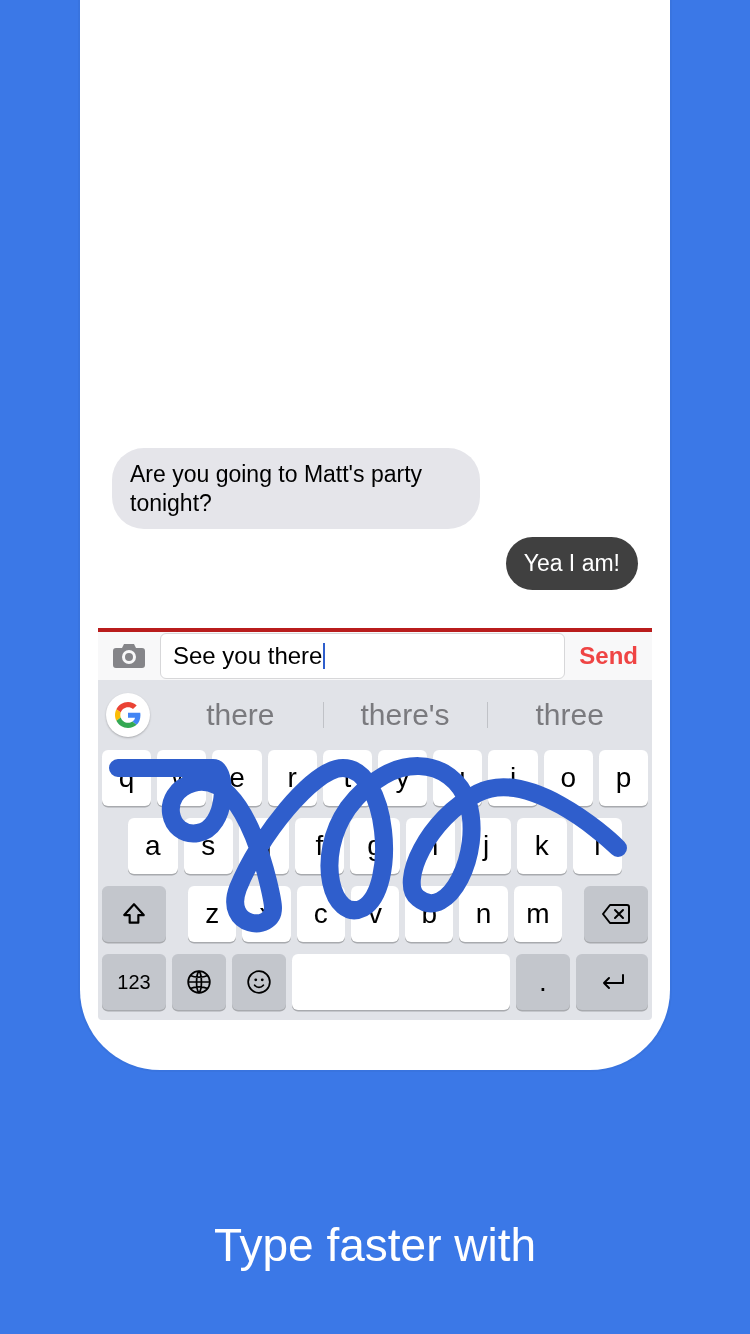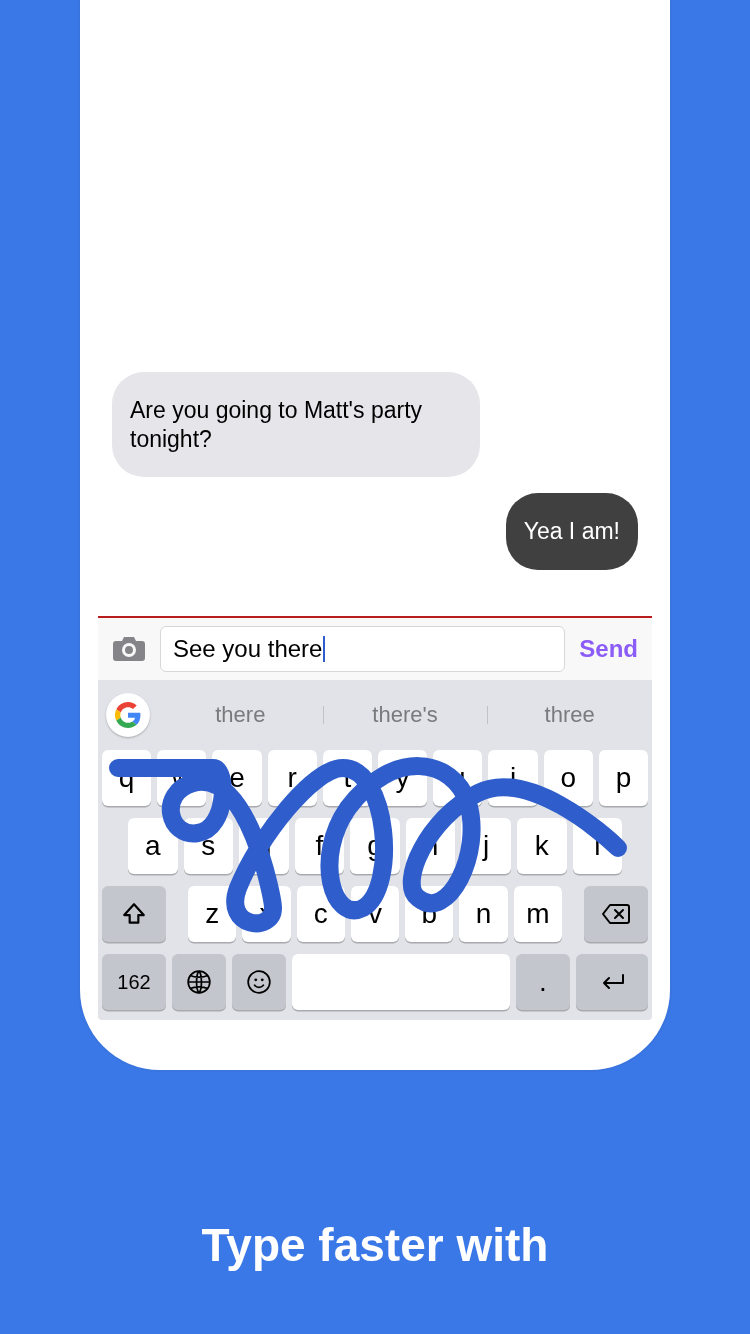--- a/index.html
+++ b/index.html
@@ -32,21 +32,21 @@
       flex-direction: column;
     }
     .chat {
       flex: 1;
       padding: 0 14px;
       display: flex;
       flex-direction: column;
       justify-content: flex-end;
       padding-bottom: 30px;
     }
-    .msg { max-width: 70%; padding: 24px 18px; border-radius: 32px; font-size: 23px; line-height: 1.25; margin-bottom: 16px; position: relative; }
+    .msg { max-width: 70%; padding: 12px 18px; border-radius: 32px; font-size: 23px; line-height: 1.25; margin-bottom: 8px; position: relative; }
     .msg.in { background: #e5e5ea; color: #000; align-self: flex-start; }
     .msg.out { background: #404040; color: #fff; align-self: flex-end; }
     
     .msg.in::after {
       content: ""; position: absolute; left: -8px; bottom: 0;
       width: 20px; height: 20px; background: #e5e5ea; border-bottom-right-radius: 16px 14px;
       z-index: -1;
     }
     .msg.in::before {
       content: ""; position: absolute; left: -14px; bottom: -2px;
@@ -55,58 +55,58 @@
     .msg.out::after {
       content:""; position:absolute; right:-8px; bottom:0;
       width:20px; height:20px; background:#0b84fe; border-bottom-left-radius:16px 14px; z-index:-1;
     }
     .msg.out::before {
       content:""; position:absolute; right:-14px; bottom:-2px;
       width:14px; height:22px; background:#fff; border-bottom-left-radius:10px;
     }
 
     .compose {
-      border-top: 2px solid #b91c1c;
+      border-top: 4px solid #b91c1c;
       background: #f8f8f9;
       display: flex;
       align-items: center;
-      padding: 8px 10px;
+      padding: 1px 10px;
       gap: 10px;
     }
     .camera { width: 42px; height: 36px; display:flex; align-items:center; justify-content:center; }
     .camera svg { fill: #858589; }
     .input {
       flex: 1;
       background: #fff;
       border: 1px solid #d7d7d9;
       border-radius: 6px;
       padding: 8px 12px;
       font-size: 24px;
       color: #000;
       display: flex;
       align-items: center;
     }
     .cursor { display:inline-block; width:2px; height:26px; background:#2f5ecc; margin-left:1px; vertical-align:middle; }
-    .send { color:#8b5cf6; font-size:24px; font-weight:600; padding:0 4px; }
+    .send { color:#ef4444; font-size:24px; font-weight:600; padding:0 4px; }
 
     .keyboard {
       background: #e1e3e8;
       padding-top: 6px;
       position: relative;
     }
     .sugg-row {
       display: flex; align-items: center; height: 58px; background: #e1e3e8;
     }
     .g-btn {
       width: 44px; height: 44px; margin: 0 8px; border-radius: 50%;
       background: #fff; box-shadow: 0 1px 2px rgba(0,0,0,.25);
       display:flex; align-items:center; justify-content:center; flex: none;
     }
     .suggs { flex:1; display:flex; }
-    .sugg { flex:1; text-align:center; font-size:22px; color:#7a7a7e; position: relative; }
+    .sugg { flex:1; text-align:center; font-size:30px; color:#7a7a7e; position: relative; }
     .sugg + .sugg::before {
       content:""; position:absolute; left:0; top:4px; bottom:4px; width:1px; background:#c0c2c7;
     }
 
     .krow { display:flex; padding: 6px 4px; gap:6px; }
     .key {
       flex:1; height:56px; background:#fff; border-radius:6px;
       box-shadow: 0 1.5px 0 rgba(0,0,0,.25);
       display:flex; align-items:center; justify-content:center;
       font-size:28px; color:#000;
@@ -123,21 +123,21 @@
     .key.dot { flex:0 0 54px; }
     .key.ret { flex:0 0 72px; }
 
     .glide {
       position:absolute; left:0; top:58px; width:100%; height:210px; pointer-events:none;
     }
     .glide path { stroke:#2f5ecc; stroke-width:18; fill:none; stroke-linecap:round; stroke-linejoin:round; }
 
     .tagline {
       position:absolute; left:0; right:0; bottom:60px;
-      text-align:center; color:#fff; font-size:46px; line-height:1.25; font-weight:700;
+      text-align:center; color:#fff; font-size:46px; line-height:1.25; font-weight:400;
     }
   </style>
 </head>
 <body>
 
 <div class="phone">
   <div class="screen">
 
     <div class="chat">
       <div class="msg in">
@@ -275,21 +275,21 @@
         <div class="key fn bksp">
           <svg width="30" height="24" viewBox="0 0 30 24">
               <path fill="none" stroke="#000" stroke-width="2" stroke-linejoin="round" d="M9 3h17a2 2 0 0 1 2 2v14a2 2 0 0 1-2 2H9l-7-9 7-9z"></path>
               <path stroke="#000" stroke-width="2" stroke-linecap="round" d="M14 8l8 8M22 8l-8 8"></path>
             </svg>
         </div>
       </div>
 
       <div class="krow bot">
         <div class="key fn num">
-            <span>162</span>
+            <span>123</span>
           </div>
         <div class="key fn globe">
           <svg width="26" height="26" viewBox="0 0 24 24">
               <circle cx="12" cy="12" r="10" fill="none" stroke="#000" stroke-width="1.6"></circle>
               <path fill="none" stroke="#000" stroke-width="1.6" d="M2 12h20M12 2c3 3 3 17 0 20M12 2c-3 3-3 17 0 20M4 6c4 2 12 2 16 0M4 18c4-2 12-2 16 0"></path>
             </svg>
         </div>
         <div class="key fn emoji">
           <svg width="26" height="26" viewBox="0 0 24 24">
               <circle cx="12" cy="12" r="10" fill="none" stroke="#000" stroke-width="1.6"></circle>

